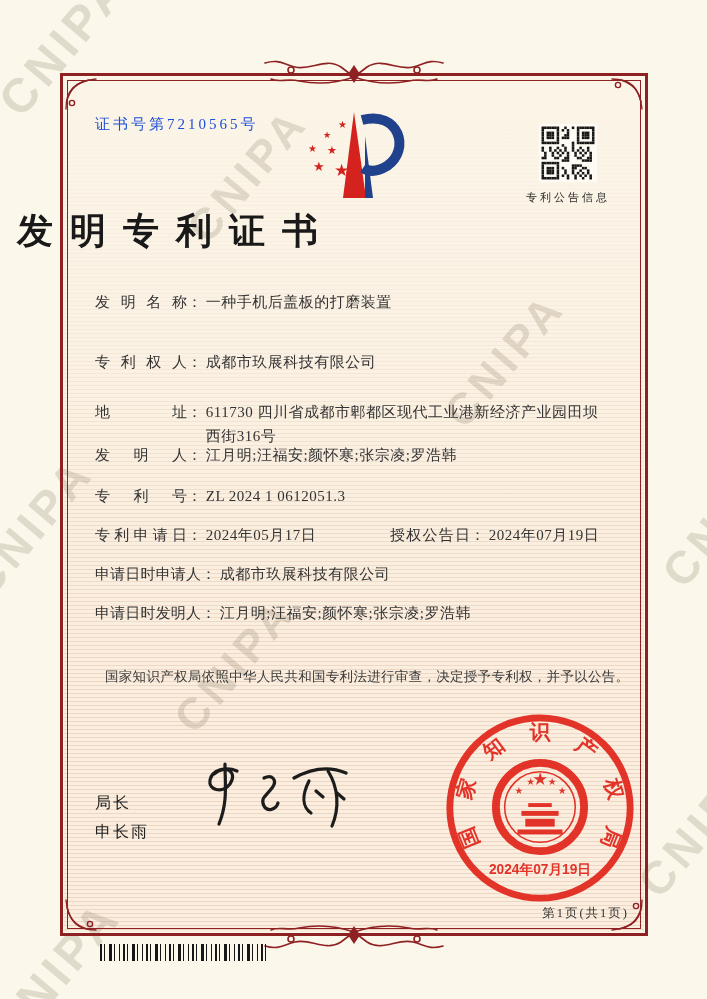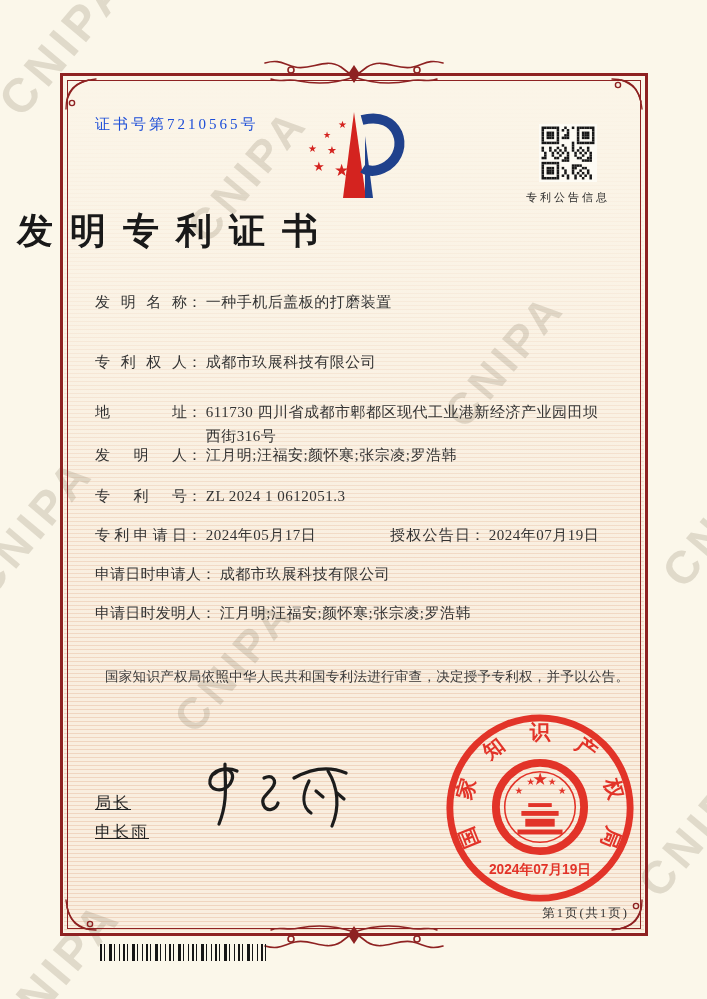--- a/index.html
+++ b/index.html
@@ -49,21 +49,21 @@
   .w104{width:106px;}
   .colon{vertical-align:top;}
   .val{vertical-align:top;letter-spacing:0.5px;}
   .val-wrap{display:inline-block;width:404px;vertical-align:top;letter-spacing:0.5px;}
   .col2{position:absolute;left:295px;top:0;}
 
   .statement{position:absolute;left:78px;right:70px;top:664px;z-index:5;
     font-size:13.5px;line-height:26px;letter-spacing:0.3px;color:#3a3a3a;}
   .statement .indent{text-indent:27px;}
 
-  .signer{position:absolute;left:95px;top:788px;z-index:5;font-size:16px;line-height:29px;letter-spacing:2px;color:#222;text-decoration:underline;}
+  .signer{position:absolute;left:95px;top:788px;z-index:5;font-size:16px;line-height:29px;letter-spacing:2px;color:#222;}
   .signature{position:absolute;left:192px;top:756px;z-index:6;}
 
   .seal{position:absolute;left:442px;top:710px;z-index:7;opacity:0.93;}
   .seal-char{fill:#e1261c;font-size:21px;font-weight:bold;font-family:"Liberation Serif","DejaVu Serif",serif;}
   .seal-date{fill:#e1261c;font-size:14px;font-weight:bold;text-anchor:middle;font-family:"Liberation Sans","DejaVu Sans",sans-serif;}
 
   .footer-page{position:absolute;left:0;width:629px;top:905px;z-index:5;text-align:right;
     font-size:12.5px;letter-spacing:2px;color:#333;}
   .barcode{position:absolute;left:100px;top:944px;width:170px;height:17px;z-index:5;
     background:repeating-linear-gradient(90deg,

